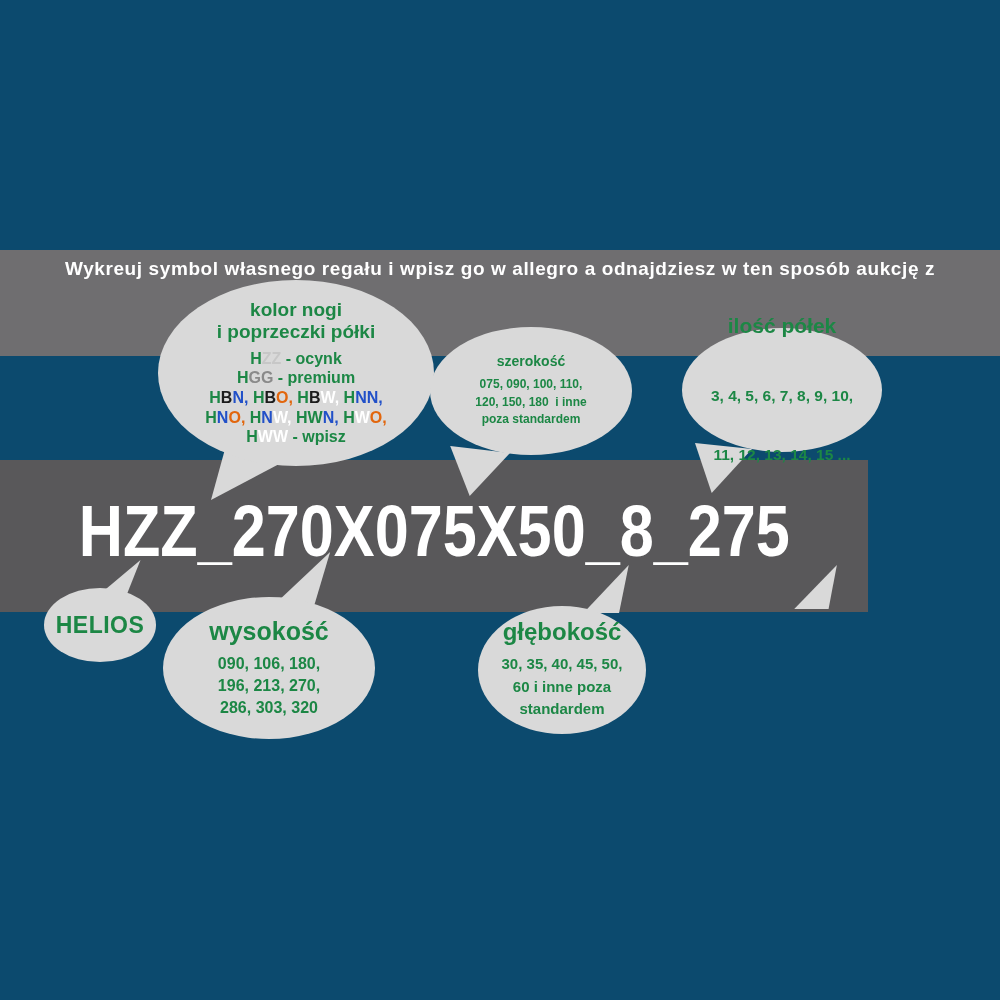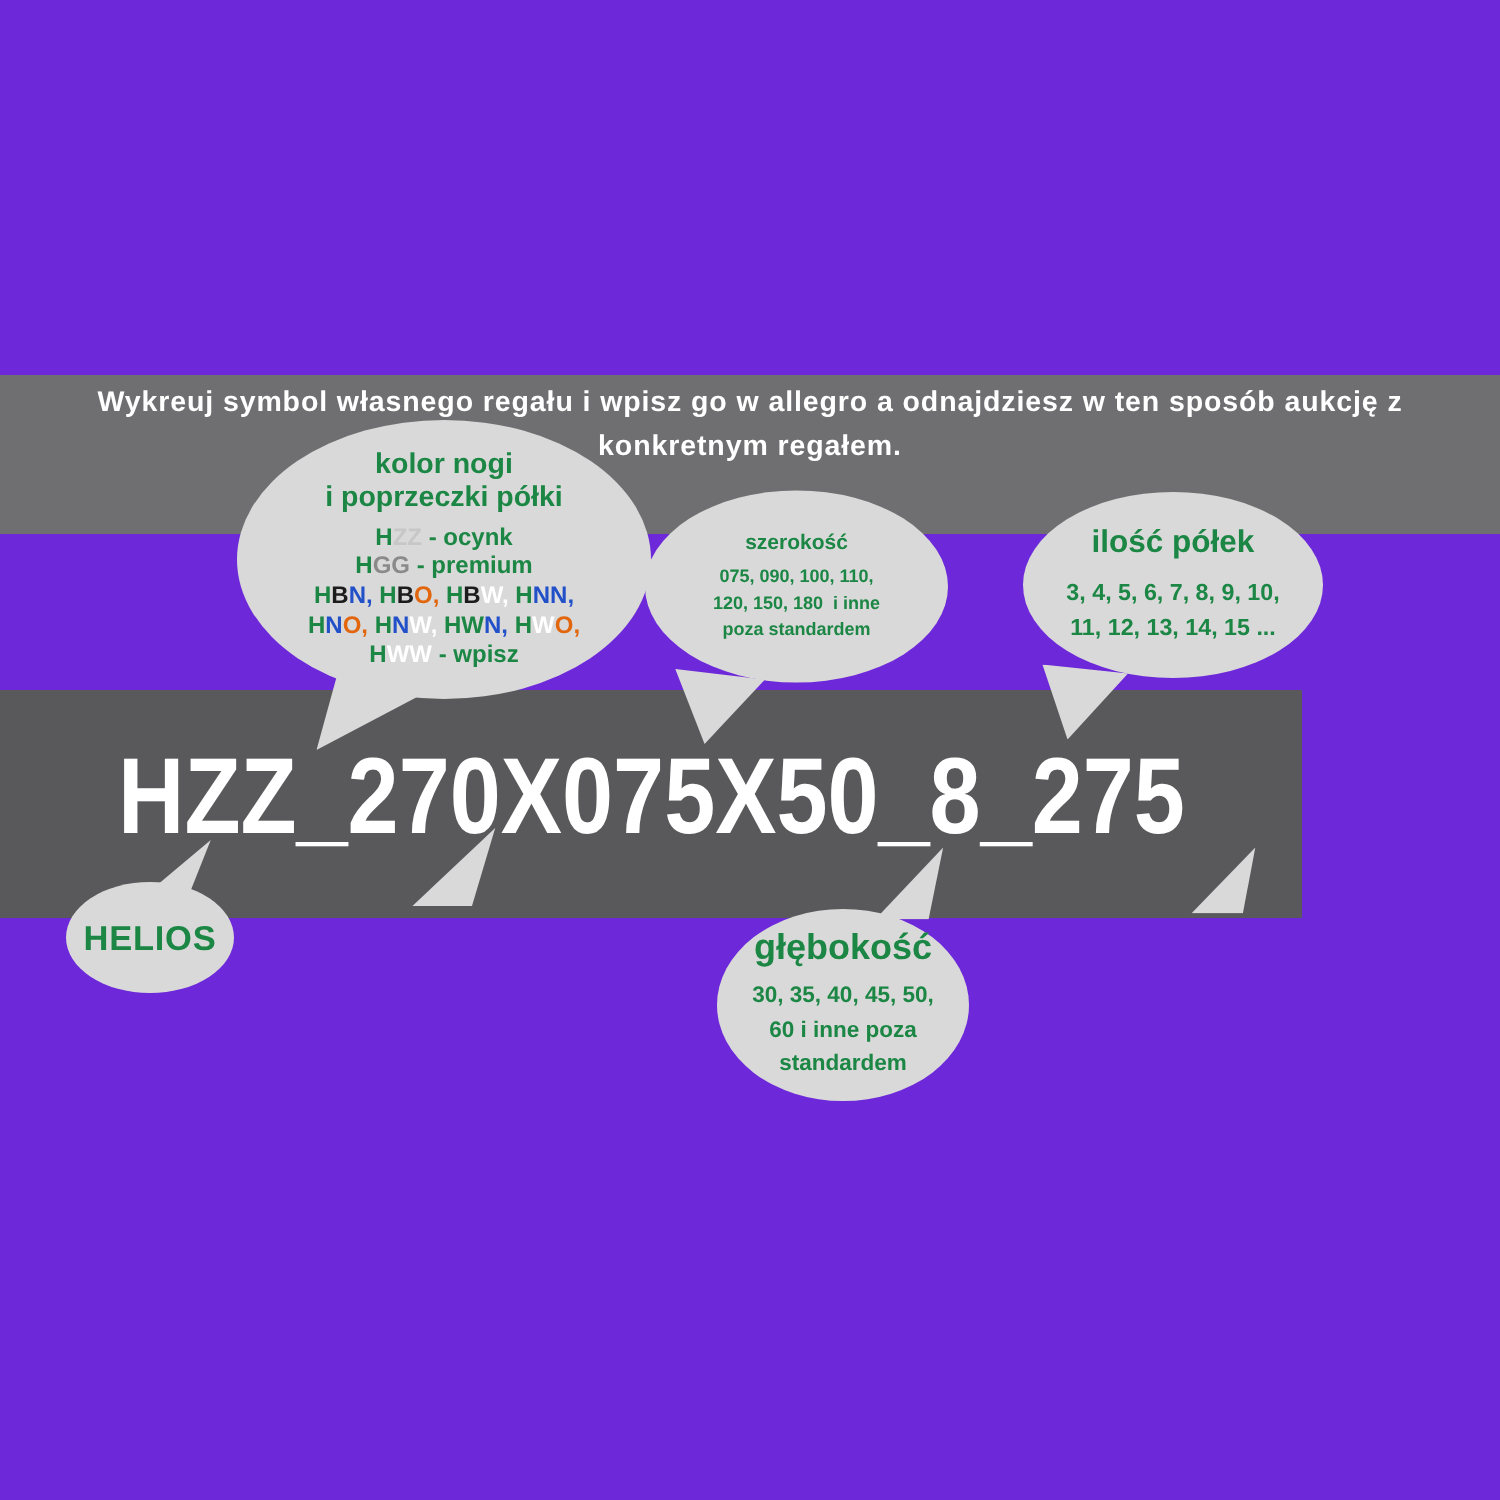--- a/index.html
+++ b/index.html
@@ -1,17 +1,17 @@
 <!DOCTYPE html>
 <html><head>
 <meta charset="utf-8">
 <style>
   html,body{margin:0;padding:0;background:#ffffff;}
   .stage{
-    position:relative;width:1000px;height:1000px;background:#6d28d9;overflow:hidden;
+    position:relative;width:1000px;height:1000px;background:#0c4a6e;overflow:hidden;
     font-family:"Liberation Sans","DejaVu Sans",sans-serif;
   }
   
   .banner{
     position:absolute;left:0;top:250px;width:1000px;height:106px;z-index:1;
     display:flex;flex-direction:column;align-items:center;justify-content:flex-start;
     padding-top:5px;box-sizing:border-box;
   }
   .banner-line{
     color:#ffffff;font-size:19px;font-weight:700;letter-spacing:0.6px;line-height:1.5;
@@ -64,21 +64,20 @@
   .cline{font-size:16px;font-weight:700;line-height:1.22;white-space:pre-wrap;}
   .helios-label{font-size:23px;font-weight:700;letter-spacing:0.5px;}
 </style>
 </head>
 <body>
 
 <div class="stage">
 
   <div class="banner" style="background-color: rgb(111, 110, 112);">
     <div class="banner-line" style="color: rgb(255, 255, 255);">Wykreuj symbol własnego regału i wpisz go w allegro a odnajdziesz w ten sposób aukcję z</div>
-    <div class="banner-line" style="color: rgb(255, 255, 255);">konkretnym regałem.</div>
   </div>
 
   <div class="band" style="background-color: rgb(89, 88, 90);">
     <div class="code" style="color: rgb(255, 255, 255);">HZZ_270X075X50_8_275</div>
   </div>
 
   <div class="tail tail-kolor" style="background-color: rgb(217, 217, 217);"></div>
   <div class="tail tail-szer" style="background-color: rgb(217, 217, 217);"></div>
   <div class="tail tail-ilosc" style="background-color: rgb(217, 217, 217);"></div>
   <div class="tail tail-helios" style="background-color: rgb(217, 217, 217);"></div>
@@ -98,30 +97,36 @@
     </div>
   </div>
 
   <div class="bubble b-szer" style="background-color: rgb(217, 217, 217);">
     <div class="btitle" style="color: rgb(28, 135, 69);">szerokość</div>
     <div class="bline" style="color: rgb(28, 135, 69);">075, 090, 100, 110,</div>
     <div class="bline" style="color: rgb(28, 135, 69);">120, 150, 180  i inne</div>
     <div class="bline" style="color: rgb(28, 135, 69);">poza standardem</div>
   </div>
 
-  <div class="bubble b-ilosc" style="background-color: rgb(217, 217, 217);">
+  <div class="bubble b-ilosc" style="background-color: rgb(217, 217, 217); gap: 36px;">
     <div class="btitle" style="color: rgb(28, 135, 69);">ilość półek</div>
     <div class="bline" style="color: rgb(28, 135, 69);">3, 4, 5, 6, 7, 8, 9, 10,</div>
     <div class="bline" style="color: rgb(28, 135, 69);">11, 12, 13, 14, 15 ...</div>
   </div>
 
   <div class="bubble b-helios" style="background-color: rgb(217, 217, 217);">
     <div class="helios-label" style="color: rgb(28, 135, 69);">HELIOS</div>
   </div>
 
+  <div class="bubble b-wys" style="background-color: rgb(217, 217, 217);">
+    <div class="btitle" style="color: rgb(28, 135, 69);">wysokość</div>
+    <div class="bline" style="color: rgb(28, 135, 69);">090, 106, 180,</div>
+    <div class="bline" style="color: rgb(28, 135, 69);">196, 213, 270,</div>
+    <div class="bline" style="color: rgb(28, 135, 69);">286, 303, 320</div>
+  </div>
 
   <div class="bubble b-gleb" style="background-color: rgb(217, 217, 217);">
     <div class="btitle" style="color: rgb(28, 135, 69); text-align: right;">głębokość</div>
     <div class="bline" style="color: rgb(28, 135, 69);">30, 35, 40, 45, 50,</div>
     <div class="bline" style="color: rgb(28, 135, 69);">60 i inne poza</div>
     <div class="bline" style="color: rgb(28, 135, 69);">standardem</div>
   </div>
 
 
 </div>

